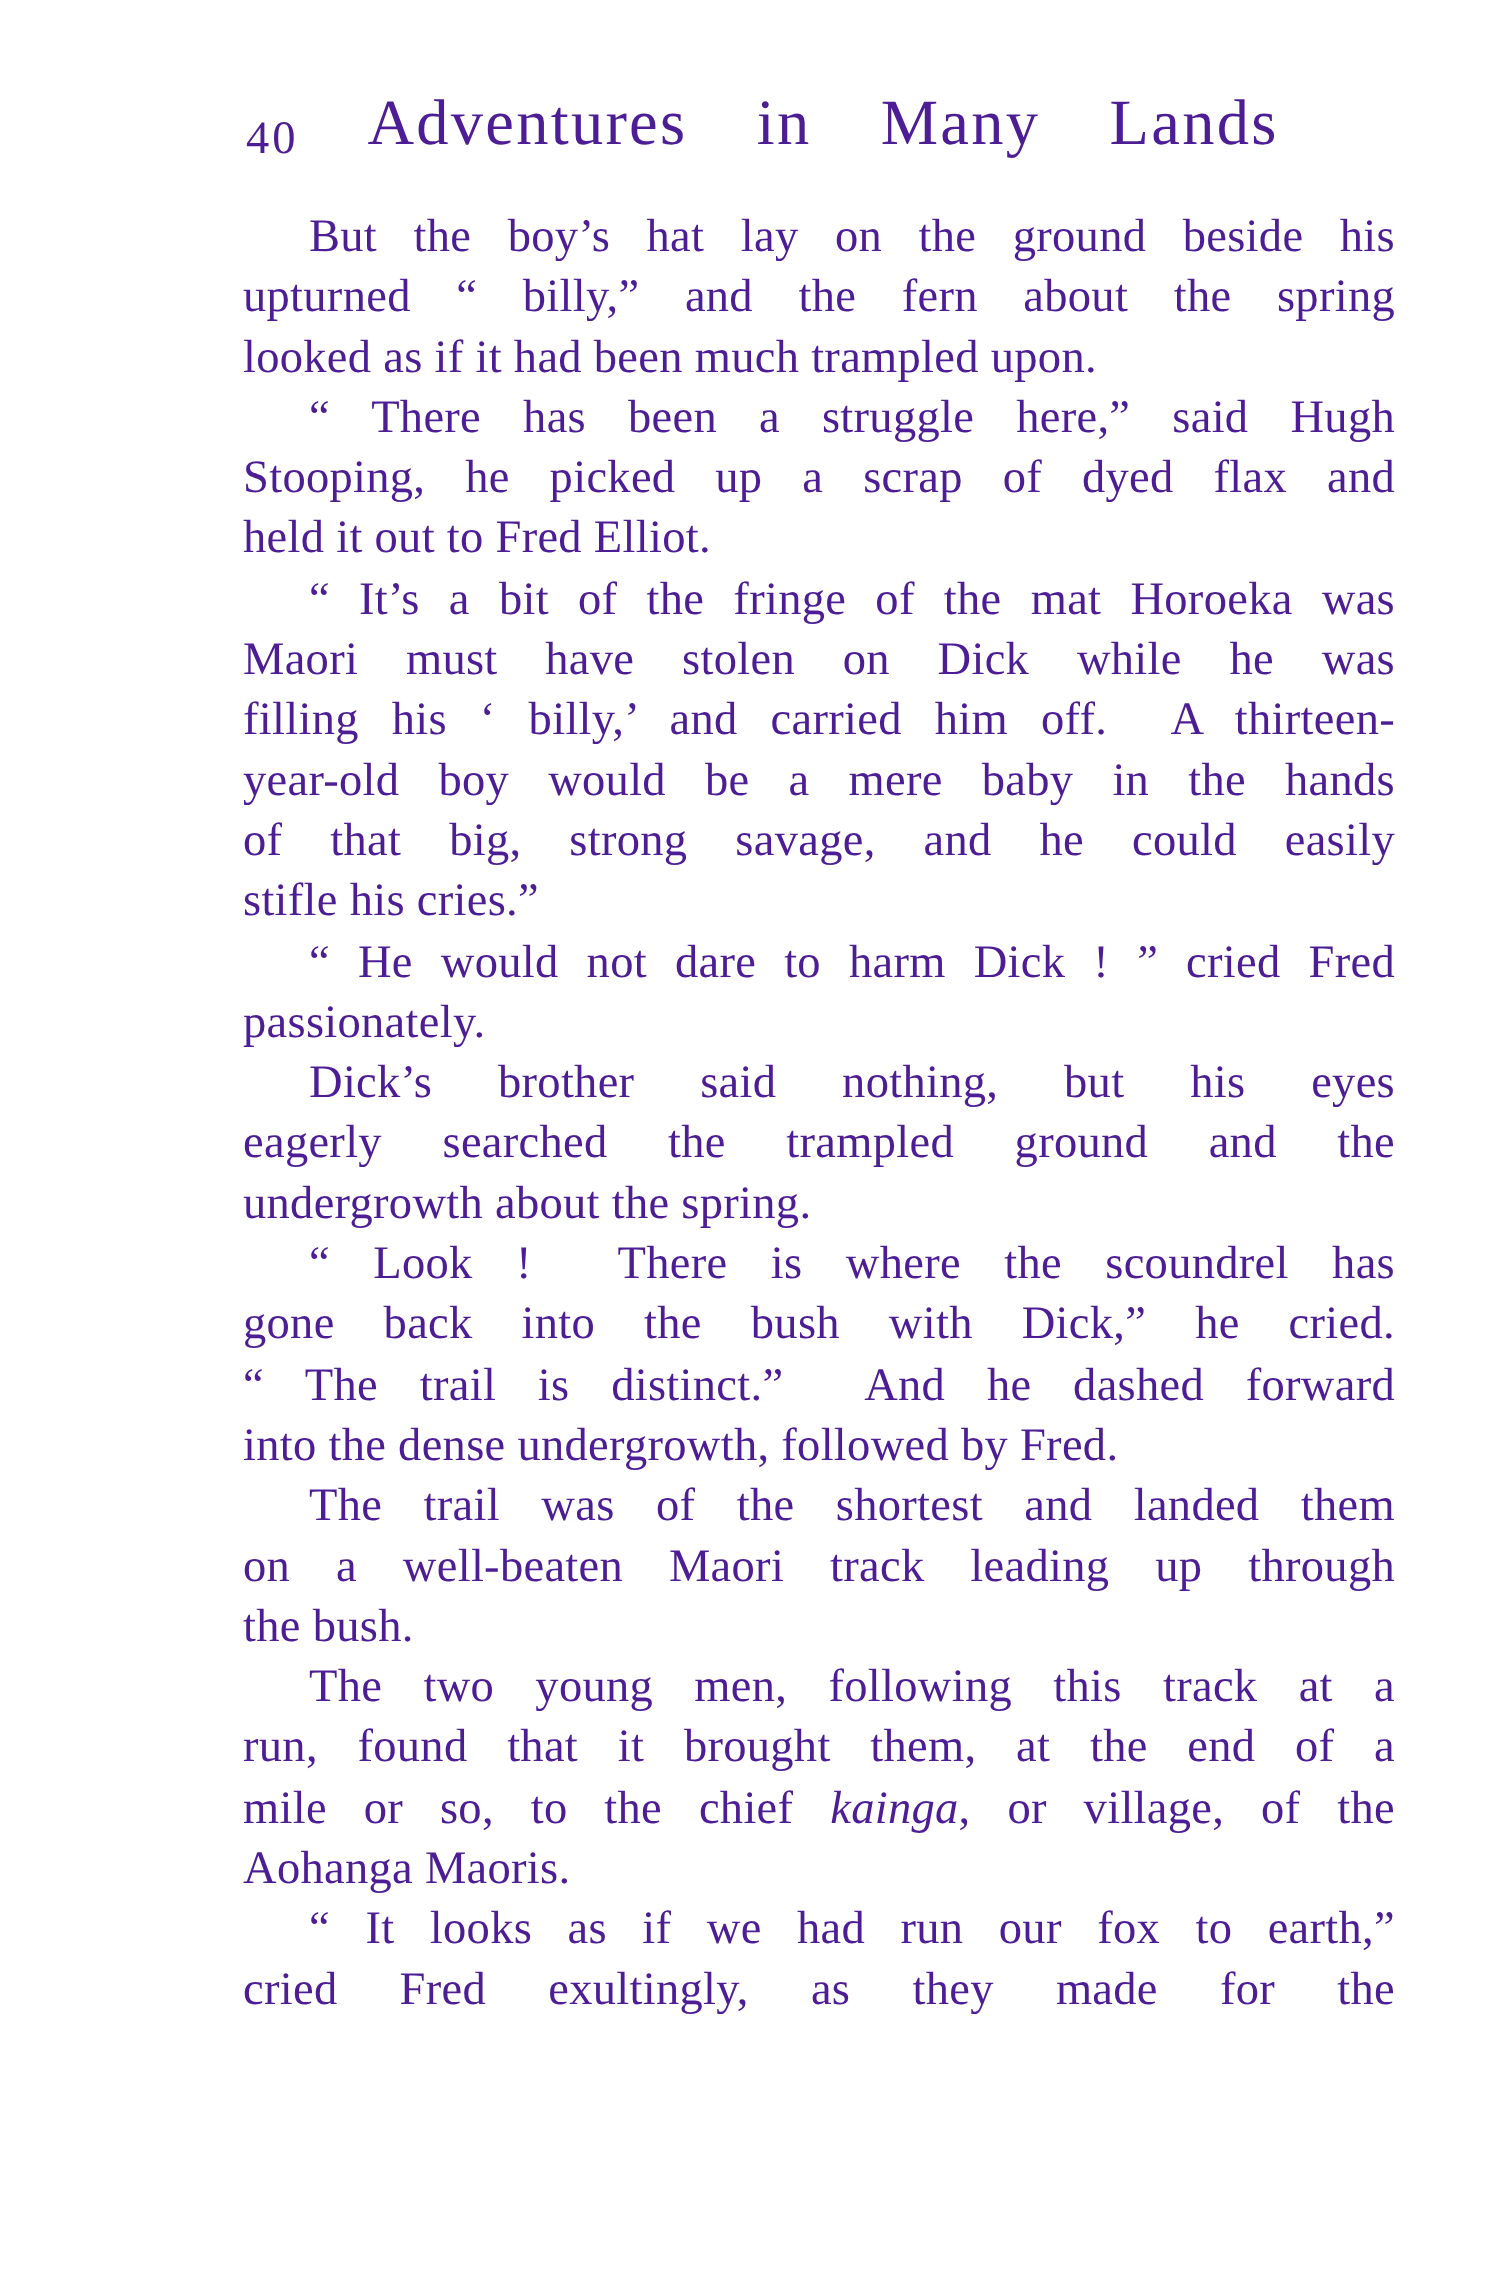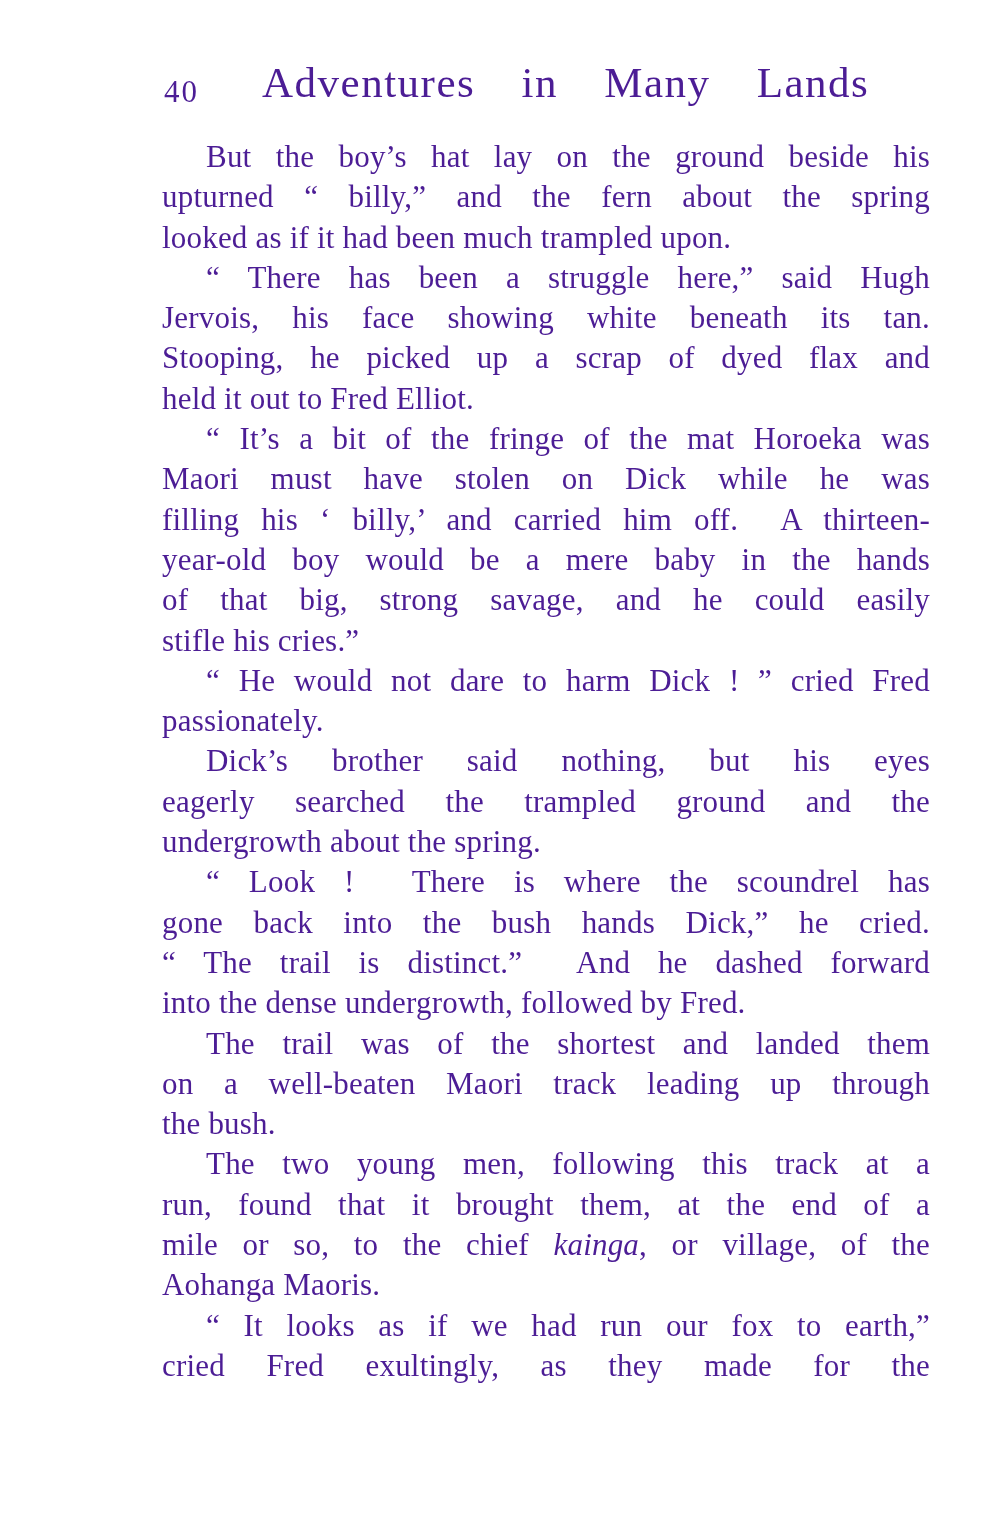--- a/index.html
+++ b/index.html
@@ -16,21 +16,21 @@
   .pagenum {
     position: absolute;
     left: 164px;
     top: 76px;
     font-size: 31px;
     line-height: 1;
     letter-spacing: 2px;
   }
   .title {
     position: absolute;
-    left: 262px;
+    left: 245px;
     top: 61px;
     font-size: 43px;
     line-height: 1;
     letter-spacing: 1.5px;
     word-spacing: 34px;
     white-space: nowrap;
   }
   .body {
     position: absolute;
     top: 137px;
@@ -56,36 +56,35 @@
 <div class="page">
   <div class="header">
     <span class="pagenum">40</span>
     <span class="title">Adventures in Many Lands</span>
   </div>
   <div class="body">
       <div class="line indent"><span>But the boy’s hat lay on the ground beside his</span></div>
       <div class="line"><span>upturned “ billy,” and the fern about the spring</span></div>
       <div class="line end"><span>looked as if it had been much trampled upon.</span></div>
       <div class="line indent"><span>“ There has been a struggle here,” said Hugh</span></div>
-      <div class="line"><span>Jervois, his face showing white beneath its tan.</span></div>
       <div class="line"><span>Stooping, he picked up a scrap of dyed flax and</span></div>
       <div class="line end"><span>held it out to Fred Elliot.</span></div>
       <div class="line indent"><span>“ It’s a bit of the fringe of the mat Horoeka was</span></div>
       <div class="line"><span>Maori must have stolen on Dick while he was</span></div>
       <div class="line"><span>filling his ‘ billy,’ and carried him off.&nbsp; A thirteen-</span></div>
       <div class="line"><span>year-old boy would be a mere baby in the hands</span></div>
       <div class="line"><span>of that big, strong savage, and he could easily</span></div>
       <div class="line end"><span>stifle his cries.”</span></div>
       <div class="line indent"><span>“ He would not dare to harm Dick ! ” cried Fred</span></div>
       <div class="line end"><span>passionately.</span></div>
       <div class="line indent"><span>Dick’s brother said nothing, but his eyes</span></div>
       <div class="line"><span>eagerly searched the trampled ground and the</span></div>
       <div class="line end"><span>undergrowth about the spring.</span></div>
       <div class="line indent"><span>“ Look !&nbsp; There is where the scoundrel has</span></div>
-      <div class="line"><span>gone back into the bush hands Dick,” he cried.</span></div>
+      <div class="line"><span>gone back into the bush with Dick,” he cried.</span></div>
       <div class="line"><span>“ The trail is distinct.”&nbsp; And he dashed forward</span></div>
       <div class="line end"><span>into the dense undergrowth, followed by Fred.</span></div>
       <div class="line indent"><span>The trail was of the shortest and landed them</span></div>
       <div class="line"><span>on a well-beaten Maori track leading up through</span></div>
       <div class="line end"><span>the bush.</span></div>
       <div class="line indent"><span>The two young men, following this track at a</span></div>
       <div class="line"><span>run, found that it brought them, at the end of a</span></div>
       <div class="line"><span>mile or so, to the chief </span><span class="italic">kainga</span><span>, or village, of the</span></div>
       <div class="line end"><span>Aohanga Maoris.</span></div>
       <div class="line indent"><span>“ It looks as if we had run our fox to earth,”</span></div>

